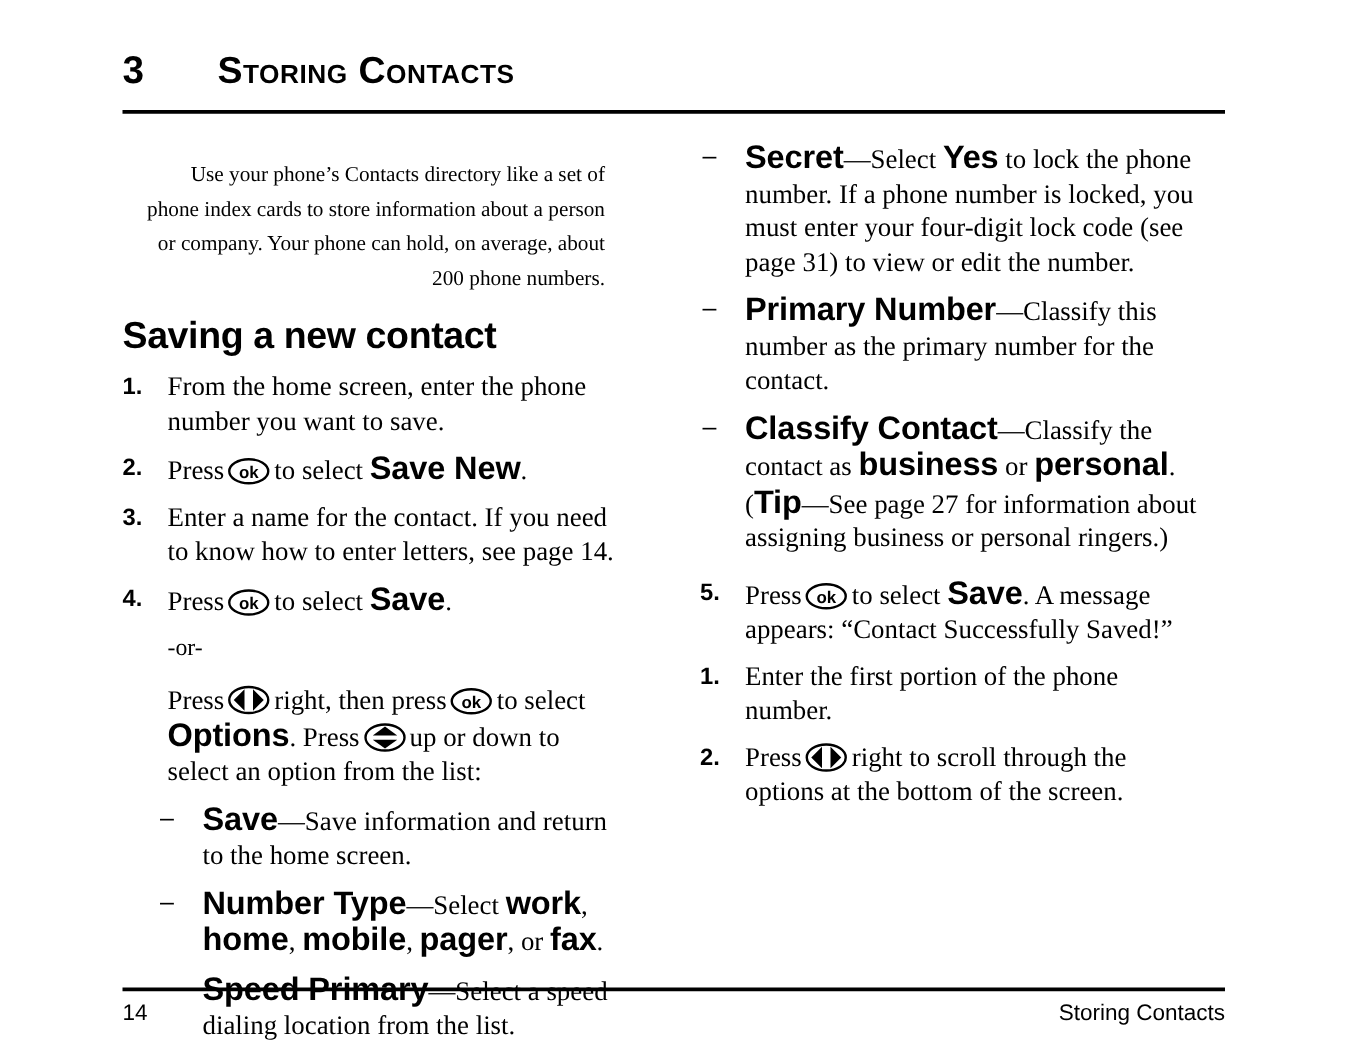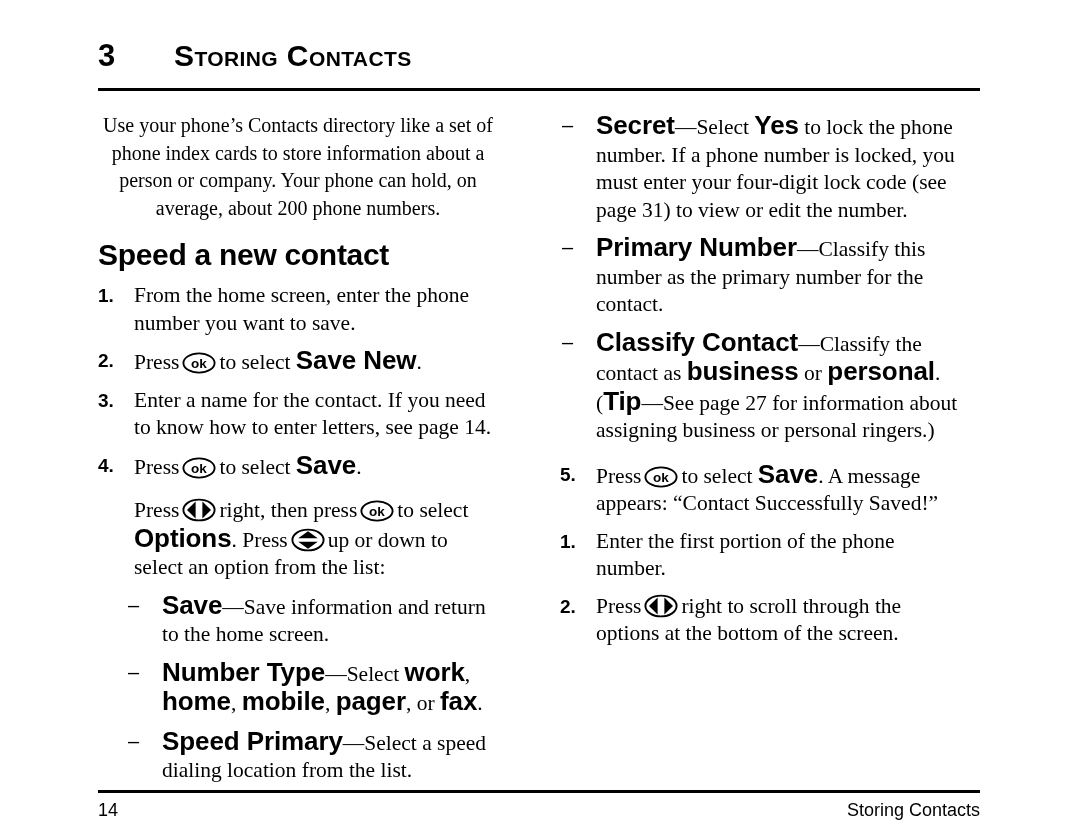--- a/index.html
+++ b/index.html
@@ -61,24 +61,24 @@
   
   .col {
     position: absolute;
     top: 112px;
     width: 400px;
   }
   .col-left  { left: 98px; }
   .col-right { left: 560px; }
 
   p, .para {
-    margin: 0;
-    font-size: 20px;
-    line-height: 27.5px;
-    text-align: center;
+    margin: 14px;
+    font-size: 17px;
+    line-height: 27.5px;
+    text-align: right;
   }
 
   .intro { margin-bottom: 4px; }
 
   
   h2.section-head {
     font-family: "Liberation Sans", "DejaVu Sans", sans-serif;
     font-weight: bold;
     font-size: 30px;
     line-height: 34px;
@@ -181,21 +181,21 @@
   <div class="chapter-head">
     <span class="chapter-num">3</span>
     <span class="chapter-title">Storing Contacts</span>
   </div>
   <div class="head-rule"></div>
 
   <div class="col col-left">
 
     <p class="intro">Use your phone’s Contacts directory like a set of phone index cards to store information about a person or company. Your phone can hold, on average, about 200 phone numbers.</p>
 
-    <h2 class="section-head">Speed a new contact</h2>
+    <h2 class="section-head">Saving a new contact</h2>
 
     <div class="step">
       <span class="step-num">1.</span>
       <span>From the home screen, enter the phone number you want to save.</span>
     </div>
 
     <div class="step">
       <span class="step-num">2.</span>
       <span>Press</span><span class="keyicon">
         <svg width="34" height="22" viewBox="0 0 34 22">
@@ -215,20 +215,21 @@
       <span class="step-num">4.</span>
       <span>Press</span><span class="keyicon">
         <svg width="34" height="22" viewBox="0 0 34 22">
           <ellipse cx="17" cy="11" rx="15.6" ry="9.6" fill="#fff" stroke="#000" stroke-width="1.9"></ellipse>
           <text x="17" y="16" text-anchor="middle" font-family="Liberation Sans, sans-serif" font-size="13.5" font-weight="bold" fill="#000">ok</text>
         </svg>
       </span><span>to select</span>
       <b class="sb">Save</b><span>.</span>
     </div>
 
+    <div class="or-line">-or-</div>
 
     <div class="or-block">
       <span>Press</span><span class="keyicon">
         <svg width="34" height="24" viewBox="0 0 34 24">
           <ellipse cx="17" cy="12" rx="15.6" ry="10.4" fill="#fff" stroke="#000" stroke-width="1.9"></ellipse>
           <path d="M13.6 3.4 L13.6 20.6 L5.0 12 Z" fill="#000"></path>
           <path d="M20.4 3.4 L20.4 20.6 L29.0 12 Z" fill="#000"></path>
         </svg>
       </span><span>right, then press</span><span class="keyicon">
         <svg width="34" height="22" viewBox="0 0 34 22">

